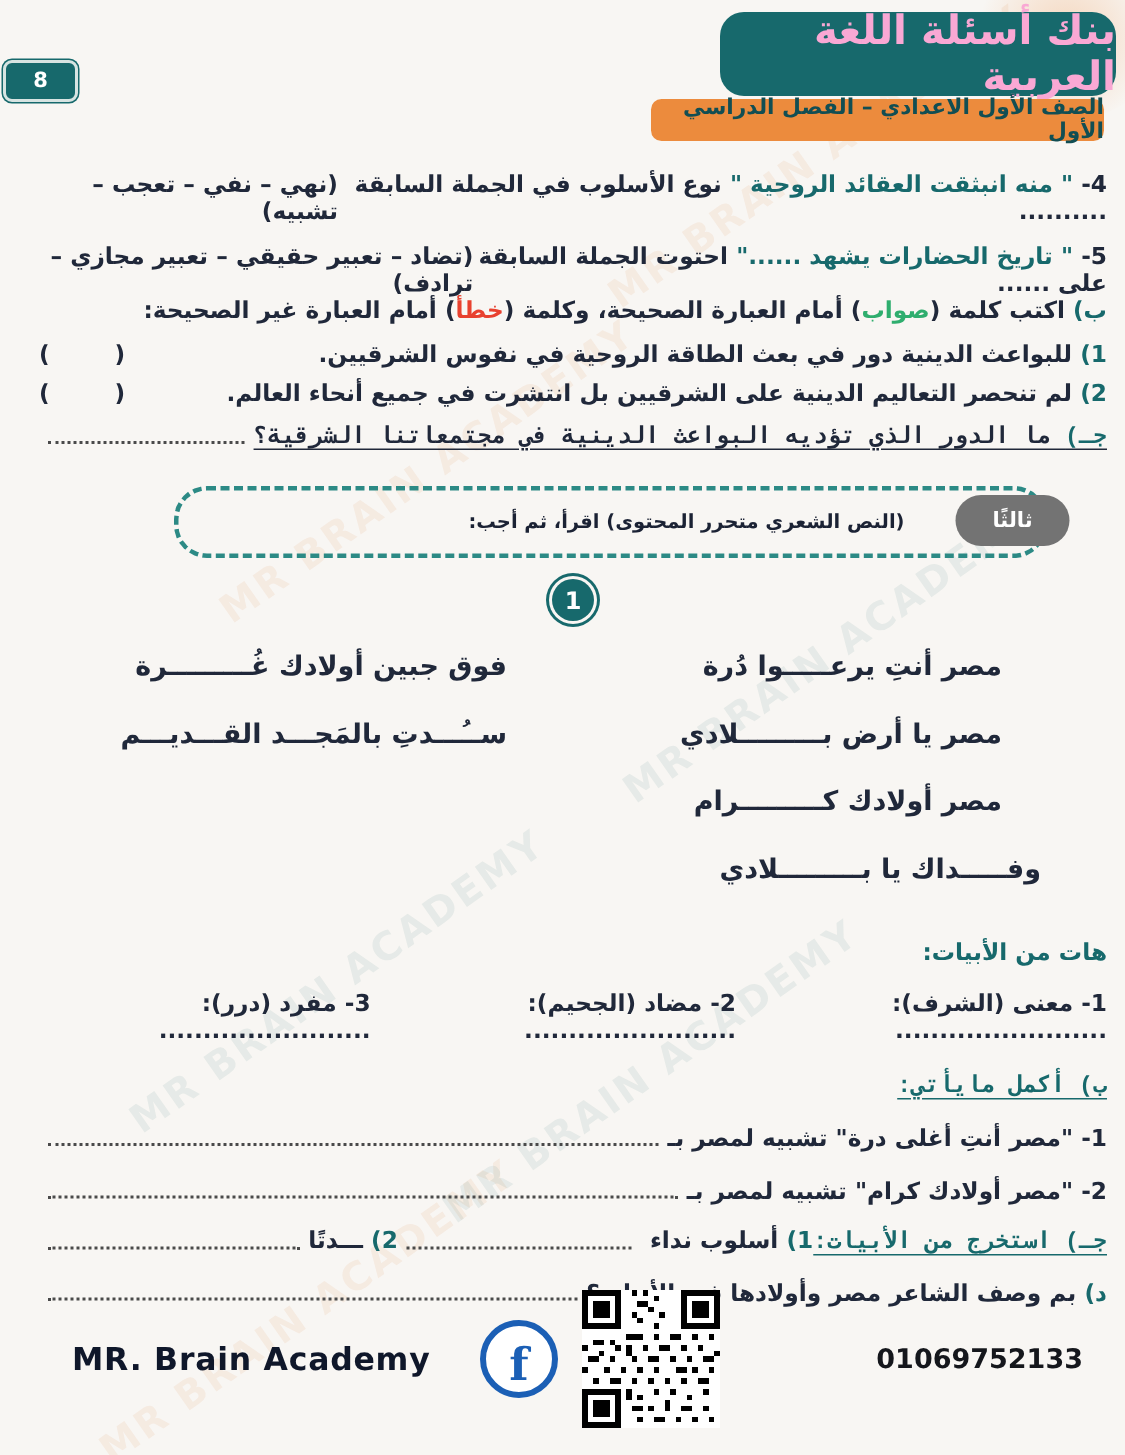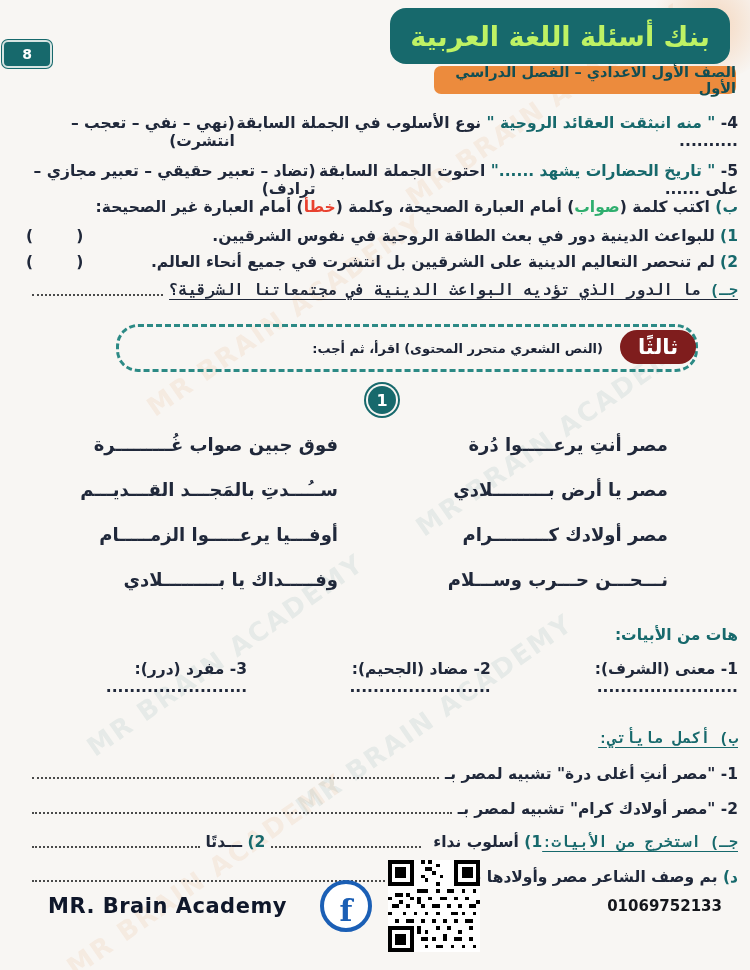--- a/index.html
+++ b/index.html
@@ -43,25 +43,25 @@
     border-radius:6px;
     box-shadow:0 0 0 1px #17696c;
     color:#fff;
     font-size:14px;
     display:flex;align-items:center;justify-content:center;
   }
   
   .header{position:relative;height:100px;}
   .title-box{
     position:absolute;
-    top:8px;right:20px;
-    width:340px;height:56px;
+    top:8px;right:6px;
+    width:264px;height:56px;
     background:#17696c;
     border-radius:16px;
-    color:#bef264;
+    color:#f9a8d4;
     font-size:27px;
     display:flex;align-items:center;justify-content:center;
     direction:rtl;
   }
   .subtitle-box{
     position:absolute;
     top:66px;right:14px;
     width:302px;height:28px;
     background:#ec8b3d;
     border-radius:7px;
@@ -108,26 +108,26 @@
     border:3px dashed #2c8a85;
     border-radius:22px;
     display:flex;align-items:center;
     direction:rtl;
     padding-right:92px;
     font-size:13px;
     color:#1b2234;
   }
   .sec3-badge{
     position:absolute;
-    right:42px;top:6px;
+    right:25px;top:6px;
     width:76px;height:34px;
-    background:#7f1d1d;
+    background:#737373;
     border-radius:17px;
     color:#fff;
-    font-size:21px;
+    font-size:14px;
     display:flex;align-items:center;justify-content:center;
   }
   .num-circle{
     width:28px;height:28px;
     margin:14px auto 0 auto;
     border-radius:50%;
     background:#17696c;
     color:#fff;
     font-size:16px;
     display:flex;align-items:center;justify-content:center;
@@ -139,21 +139,21 @@
     display:grid;
     grid-template-columns:1fr 1fr;
     direction:rtl;
     height:45px;
     align-items:center;
   }
   .hemi-r{text-align:right;padding-right:70px;}
   .hemi-l{text-align:right;padding-right:44px;}
   .sub-header{margin-top:24px;font-size:15.5px;}
   .vocab-row{margin-top:16px;}
-  .comp-header{margin-top:33px;}
+  .comp-header{margin-top:18px;}
   .comp-item{margin-top:17px;}
   .extract-row{margin-top:15px;}
   .desc-row{margin-top:16px;}
   .gap-s{margin-left:6px;}
   
   .footer{
     position:absolute;
     left:0;right:0;bottom:16px;
     height:96px;
     display:flex;
@@ -182,21 +182,21 @@
     color:#1b5fb5;
     font-family:"DejaVu Serif", serif;
     font-weight:700;
     font-size:30px;
     margin-top:8px;
   }
   .qr{width:92px;height:92px;background:#fff;}
   .phone{
     flex:1;
     text-align:right;
-    font-size:15px;
+    font-size:18px;
     color:#15171c;
   }
 </style>
 </head>
 <body>
 
 <div class="page">
 
   <div class="blob" style="right:-26px;top:-30px;width:130px;height:110px;background:radial-gradient(circle,rgba(236,139,61,0.30),rgba(236,139,61,0) 70%);"></div>
   <div class="wm orange" style="right:40px;top:90px;">MR BRAIN ACADEMY</div>
@@ -213,21 +213,21 @@
     <div class="subtitle-box">الصف الأول الاعدادي – الفصل الدراسي الأول</div>
   </div>
 
   <div class="content">
 
     <div class="row q-row">
       <span>
         <span>4- </span><span class="teal">" منه انبثقت العقائد الروحية "</span>
         <span>نوع الأسلوب في الجملة السابقة ..........</span>
       </span>
-      <span>(نهي – نفي – تعجب – انتشرت)</span>
+      <span>(نهي – نفي – تعجب – تشبيه)</span>
     </div>
 
     <div class="row q-row" style="margin-top:12px;">
       <span>
         <span>5- </span><span class="teal">" تاريخ الحضارات يشهد ......"</span>
         <span>احتوت الجملة السابقة على ......</span>
       </span>
       <span>(تضاد – تعبير حقيقي – تعبير مجازي – ترادف)</span>
     </div>
 
@@ -260,32 +260,30 @@
         <span>(النص الشعري متحرر المحتوى) اقرأ، ثم أجب:</span>
       </div>
       <div class="sec3-badge">ثالثًا</div>
     </div>
 
     <div class="num-circle">1</div>
 
     <div class="poem">
       <div class="verse">
         <div class="hemi-r">مصر أنتِ يرعـــــوا دُرة</div>
-        <div class="hemi-l">فوق جبين صواب غُـــــــــرة</div>
+        <div class="hemi-l">فوق جبين أولادك غُـــــــــرة</div>
       </div>
       <div class="verse">
         <div class="hemi-r">مصر يا أرض بـــــــــلادي</div>
         <div class="hemi-l">ســُـــدتِ بالمَجـــد القـــديـــم</div>
       </div>
       <div class="verse">
         <div class="hemi-r">مصر أولادك كـــــــــرام</div>
-        <div class="hemi-l">أوفـــيا يرعـــــوا الزمـــــام</div>
       </div>
       <div class="verse">
-        <div class="hemi-r">نـــحـــن حـــرب وســـلام</div>
         <div class="hemi-l">وفـــــداك يا بـــــــــلادي</div>
       </div>
     </div>
 
     <div class="sub-header teal">هات من الأبيات:</div>
     <div class="row vocab-row">
       <span><span>1-</span><span> معنى (الشرف): ........................</span></span>
       <span><span>2-</span><span> مضاد (الجحيم): ........................</span></span>
       <span><span>3-</span><span> مفرد (درر): ........................</span></span>
     </div>

